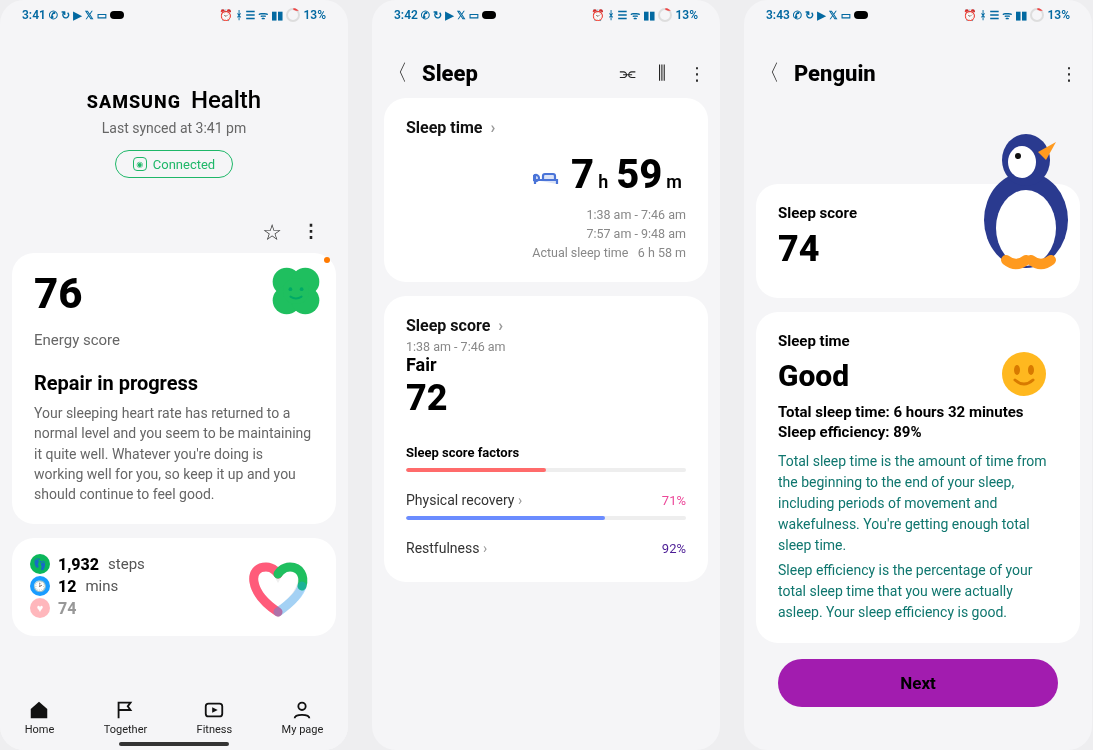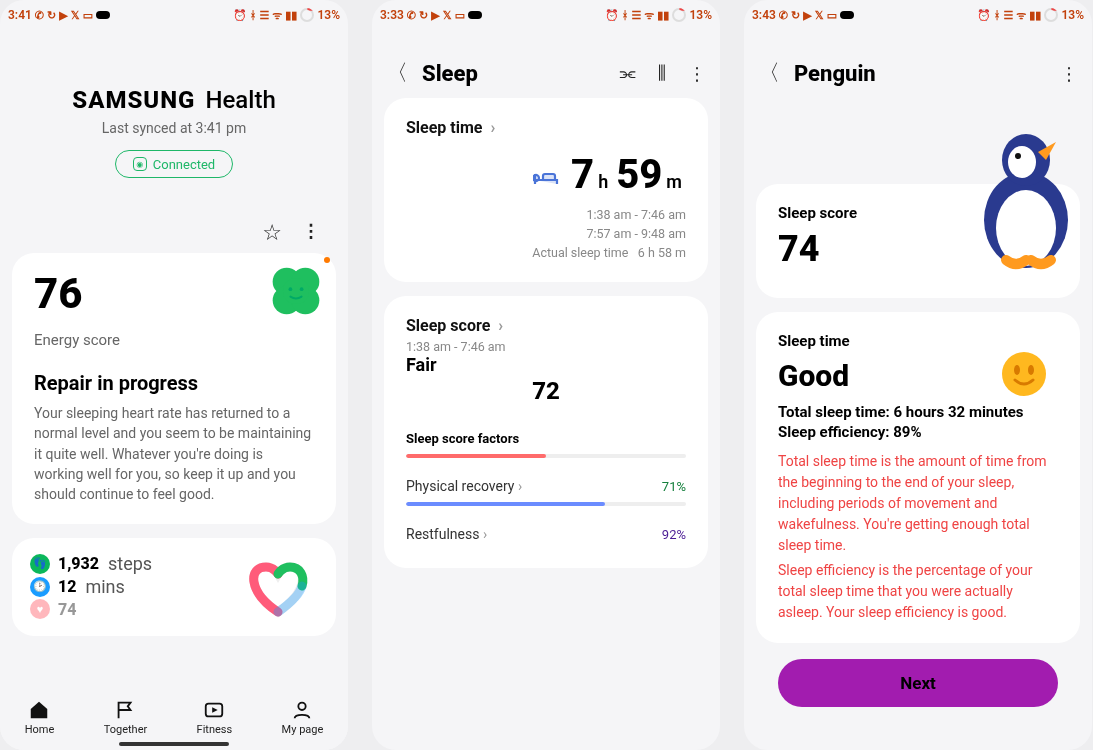--- a/index.html
+++ b/index.html
@@ -21,39 +21,39 @@
     position: relative;
     overflow: hidden;
     display: flex;
     flex-direction: column;
   }
   .statusbar {
     height: 30px;
     display: flex;
     justify-content: space-between;
     align-items: center;
-    padding: 0 8px;
+    padding: 0 22px;
     font-size: 12px;
     font-weight: 600;
-    color: #c2410c;
+    color: #0369a1;
   }
   .statusbar .left, .statusbar .right { display: flex; align-items: center; gap: 3px; }
   .statusbar .ic { font-size: 11px; line-height: 1; }
   .ring13 {
     width: 14px; height: 14px; border: 2px solid #ddd; border-radius: 50%;
     position: relative; display: inline-block;
   }
   .ring13::after {
     content: ""; position: absolute; inset: -2px;
     border: 2px solid #e44; border-radius: 50%;
     clip-path: polygon(50% 0, 100% 0, 100% 20%, 50% 20%);
   }
   .content { flex: 1; overflow: hidden; padding: 0 12px; }
   .brand { text-align: center; margin-top: 56px; }
-  .brand .b1 { font-size: 24px; font-weight: 800; letter-spacing: 1px; display:inline-block; }
+  .brand .b1 { font-size: 18px; font-weight: 800; letter-spacing: 1px; display:inline-block; }
   .brand .b2 { font-size: 24px; font-weight: 500; margin-left: 6px; display:inline-block;}
   .synced { text-align:center; color:#666; font-size:14px; margin-top:6px; }
   .connected-pill {
     margin: 14px auto 0; display:flex; align-items:center; justify-content:center;
     width: 118px; height: 28px; border:1.5px solid #1eb768; border-radius: 20px;
     color:#1eb768; font-size:13px; gap:6px;
   }
   .connected-pill .dot {
     width:14px;height:14px;border:1.5px solid #1eb768;border-radius:4px;display:flex;align-items:center;justify-content:center;font-size:8px;
   }
@@ -71,21 +71,21 @@
   .repair-title { font-size:20px; font-weight:700; margin-top:22px; margin-bottom:8px;}
   .repair-body { font-size:14px; color:#666; line-height:1.45; }
   .activity-card { padding:14px 18px; display:flex; align-items:center; gap:10px;}
   .act-list { flex:1; }
   .act-row { display:flex; align-items:center; gap:8px; margin-bottom:2px;}
   .act-icon { width:20px;height:20px;border-radius:50%; display:flex;align-items:center;justify-content:center;font-size:11px;color:#fff;}
   .act-icon.green{background:#0bb75b;}
   .act-icon.blue{background:#1a9cff;}
   .act-icon.red{background:#ff4d5a;}
   .act-val { font-weight:800; font-size:16px;}
-  .act-unit { font-size:18px; color:#555; margin-left:1px;}
+  .act-unit { font-size:15px; color:#555; margin-left:1px;}
   .heart-ring { width:80px;height:70px; }
   .navbar {
     height:64px; border-top:0; display:flex; justify-content:space-around; align-items:center;
     background:#f5f5f7; padding-bottom:2px;
   }
   .nav-item { display:flex; flex-direction:column; align-items:center; font-size:11px; color:#222; gap:2px;}
   .nav-item svg { width:22px; height:22px; }
   .gesture-bar { position:absolute; bottom:4px; left:50%; transform:translateX(-50%); width:110px;height:4px;background:#333;border-radius:4px;}
 
   
@@ -94,37 +94,37 @@
   .header2 h1 { font-size:22px; font-weight:800; flex:1;}
   .hicons { display:flex; gap:22px; font-size:18px; color:#222; align-items:center;}
   .sec-head { display:flex; align-items:center; gap:8px; font-size:16px; font-weight:700; color:#111; }
   .chev { color:#999; }
   .bigtime { text-align:right; margin-top:14px; display:flex; justify-content:flex-end; align-items:baseline; gap:4px;}
   .bigtime .num { font-size:40px; font-weight:800;}
   .bigtime .unit { font-size:18px; font-weight:600; margin-right:4px;}
   .rlines { text-align:right; color:#888; font-size:12.5px; margin-top:8px; line-height:1.5;}
   .subrange { font-size:12.5px; color:#888; margin-top:4px;}
   .fair { font-size:18px; font-weight:700; }
-  .sc72 { font-size:24px; font-weight:800; margin-top:2px;text-align:center;}
+  .sc72 { font-size:36px; font-weight:800; margin-top:2px;}
   .factors-title{font-size:13px;font-weight:700;margin-bottom:2px;}
   .factor-row { margin-bottom:20px;}
   .factor-top { display:flex; justify-content:space-between; font-size:14px; align-items:center;}
   .factor-top .fname { color:#333; }
   .factor-top .fval { font-size:13px; }
   .bar { height:4px; background:#eee; border-radius:3px; margin-top:8px; overflow:hidden;}
   .bar > div { height:100%; border-radius:3px;}
 
   
   .penguin-svg{ position:absolute; right:6px; top:110px; width:120px;}
   .card3a { margin-top:86px; padding-bottom:28px;}
   .ss-label{font-size:15px;font-weight:700;}
   .ss-val{font-size:36px;font-weight:800;margin-top:6px;}
   .good{font-size:30px;font-weight:800;margin-top:8px;margin-bottom:10px;}
   .line3{font-size:15px;font-weight:700;margin-bottom:2px;}
-  .body3{font-size:14px;color:#ef4444;line-height:1.5;margin-top:10px;}
+  .body3{font-size:14px;color:#0f766e;line-height:1.5;margin-top:10px;}
   .smiley{position:absolute;right:32px;width:48px;height:48px;}
   .next-btn{ margin:16px auto 0; width:280px; height:48px; background:#a21caf; border-radius:26px; display:flex;align-items:center;justify-content:center;font-size:17px;font-weight:700;}
   .bed-icon{display:inline-block;margin-right:8px;color:#4a74d8;}
 </style>
 </head>
 <body>
 
 <div class="phone">
   <div class="statusbar">
     <div class="left">
@@ -236,21 +236,21 @@
         </svg>
       <span>My page</span>
     </div>
   </div>
   <div class="gesture-bar"></div>
 </div>
 
 <div class="phone">
   <div class="statusbar">
     <div class="left">
-      <span>3:33</span>
+      <span>3:42</span>
       <span class="ic">✆</span>
       <span class="ic">↻</span>
       <span class="ic">▶</span>
       <span class="ic">𝕏</span>
       <span class="ic">▭</span>
       <span class="ic" style="background:#000;border-radius:6px;width:14px;height:8px;display:inline-block"></span>
     </div>
     <div class="right">
       <span class="ic">⏰</span>
       <span class="ic">ᚼ</span>
@@ -310,21 +310,21 @@
 
       <div class="factor-row">
         <div class="bar">
             <div style="width:50%;background:#ff6b6b"></div>
           </div>
       </div>
 
       <div class="factor-row">
         <div class="factor-top">
           <span class="fname"><span>Physical recovery</span> <span class="chev">›</span></span>
-          <span class="fval" style="color:#15803d">71%</span>
+          <span class="fval" style="color:#ec4899">71%</span>
         </div>
         <div class="bar">
             <div style="width:71%;background:#6b8cff"></div>
           </div>
       </div>
 
       <div class="factor-row" style="margin-bottom:0">
         <div class="factor-top">
           <span class="fname"><span>Restfulness</span> <span class="chev">›</span></span>
           <span class="fval" style="color:#4c1d95">92%</span>

